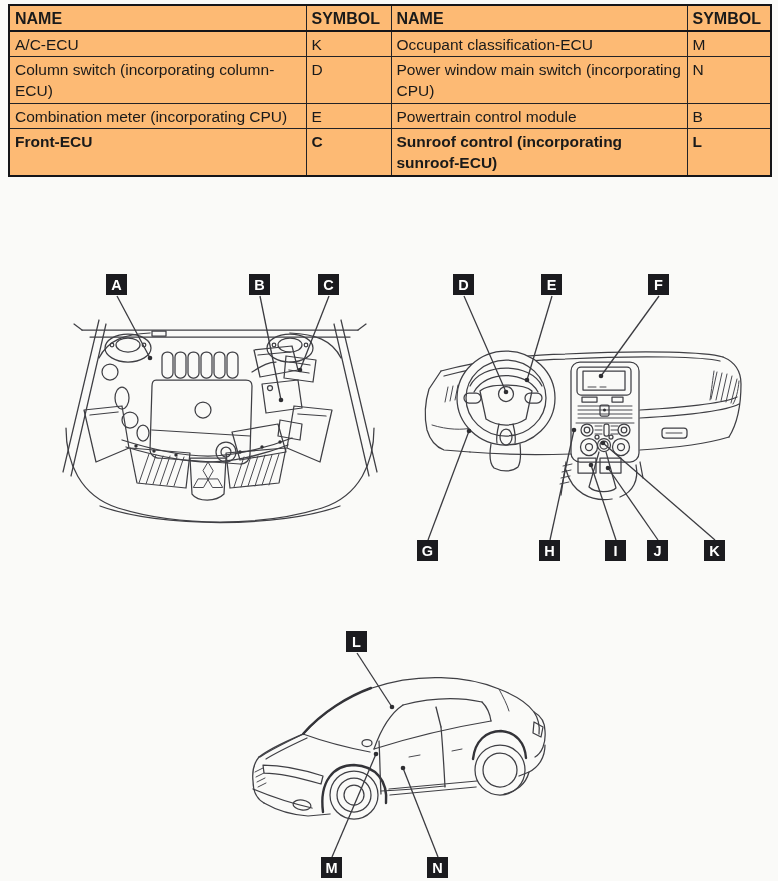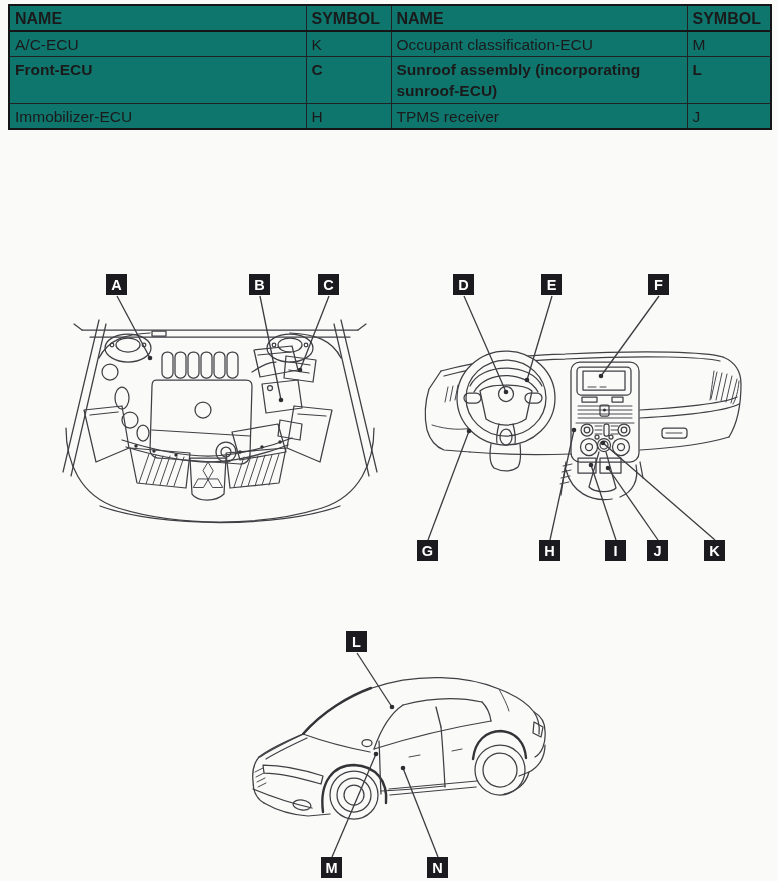--- a/index.html
+++ b/index.html
@@ -12,21 +12,21 @@
     overflow:hidden;
   }
   .page{position:absolute;left:0;top:0;width:778px;height:881px;}
 
   
   table.ecu{
     position:absolute;left:8px;top:4px;
     width:762px;
     border-collapse:collapse;
     table-layout:fixed;
-    background:#0f766e;
+    background:#fdba74;
   }
   table.ecu th, table.ecu td{
     border:1px solid #222226;
     padding:2px 5px 1px 5px;
     vertical-align:top;
     font-size:15.5px;
     line-height:21px;
     text-align:left;
     overflow:hidden;
   }
@@ -87,31 +87,37 @@
         <th>SYMBOL</th>
       </tr>
     </thead>
     <tbody>
       <tr class="r2">
         <td>A/C-ECU</td>
         <td>K</td>
         <td>Occupant classification-ECU</td>
         <td>M</td>
       </tr>
+      <tr class="r3">
+        <td>Column switch (incorporating column-ECU)</td>
+        <td>D</td>
+        <td>Power window main switch (incorporating CPU)</td>
+        <td>N</td>
+      </tr>
+      <tr class="r4">
+        <td>Combination meter (incorporating CPU)</td>
+        <td>E</td>
+        <td>Powertrain control module</td>
+        <td>B</td>
+      </tr>
       <tr class="r6">
         <td>Front-ECU</td>
         <td>C</td>
-        <td>Sunroof assembly (incorporating sunroof-ECU)</td>
+        <td>Sunroof control (incorporating sunroof-ECU)</td>
         <td>L</td>
-      </tr>
-      <tr class="r7">
-        <td>Immobilizer-ECU</td>
-        <td>H</td>
-        <td>TPMS receiver</td>
-        <td>J</td>
       </tr>
     </tbody>
   </table>
 
   <svg style="left:55px;top:265px" width="330" height="250" viewBox="55 265 330 250">
     <g class="ln">
 
       <path d="M63,472 L99,320"></path>
         <path d="M71,476 L106,324"></path>
       <path d="M377,472 L341,320"></path>

